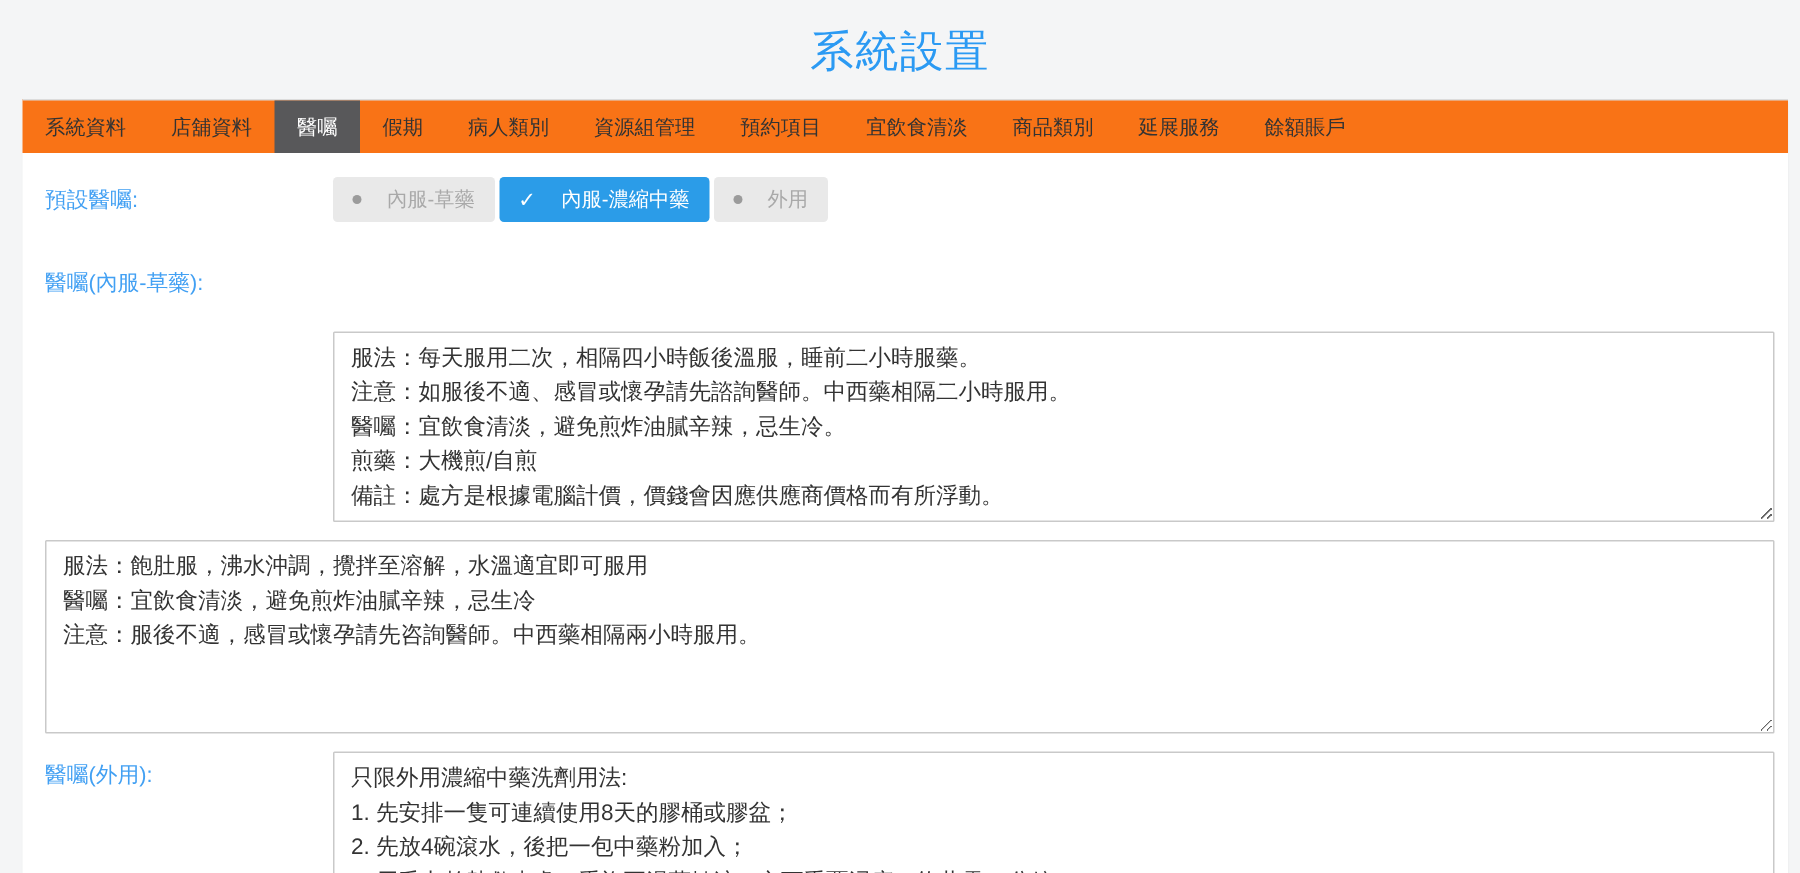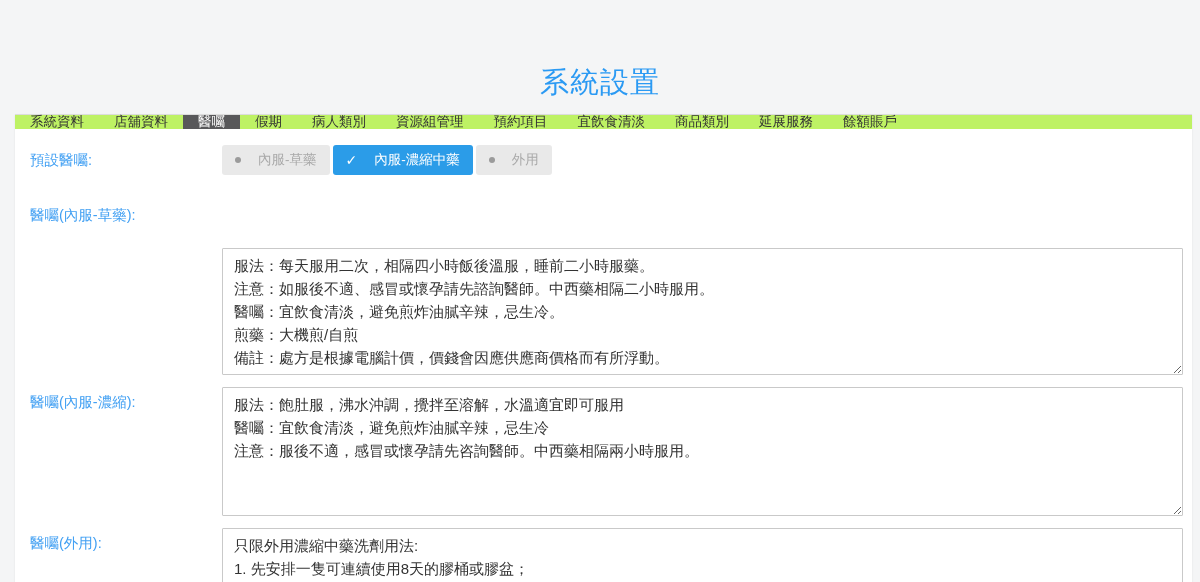--- a/index.html
+++ b/index.html
@@ -7,41 +7,40 @@
   body {
     font-family: "Liberation Sans", "DejaVu Sans", sans-serif;
     background: #f4f5f6;
     color: #333;
   }
   .header {
     height: 66px;
     display: flex;
     align-items: center;
     justify-content: center;
-    margin-top: 48px;
   }
   .page-title {
     color: #2b9af3;
     font-size: 29px;
     font-weight: 500;
     letter-spacing: 1px;
     padding-top: 4px;
   }
   .container {
     margin: 0 8px 0 15px;
     background: #fff;
     min-height: 516px;
     box-shadow: 0 1px 2px rgba(0,0,0,0.08);
   }
   .tabbar {
     display: flex;
     align-items: stretch;
-    background: #bef264;
+    background: #f97316;
     border-top: 1px solid #dcdcdc;
-    height: 15px;
+    height: 36px;
   }
   .tab {
     display: flex;
     align-items: center;
     padding: 0 15px;
     font-size: 13.5px;
     font-weight: 500;
     color: #333;
     cursor: pointer;
     white-space: nowrap;
@@ -162,21 +161,20 @@
       <div class="row">
         <div class="row-label">醫囑(內服-草藥):</div>
         <textarea id="ta-herbal" class="field" spellcheck="false" style="">服法：每天服用二次，相隔四小時飯後溫服，睡前二小時服藥。
 注意：如服後不適、感冒或懷孕請先諮詢醫師。中西藥相隔二小時服用。
 醫囑：宜飲食清淡，避免煎炸油膩辛辣，忌生冷。
 煎藥：大機煎/自煎
 備註：處方是根據電腦計價，價錢會因應供應商價格而有所浮動。</textarea>
       </div>
 
       <div class="row">
-        <div class="row-label">醫囑(內服-濃縮):</div>
         <textarea id="ta-concentrated" class="field" spellcheck="false" style="">服法：飽肚服，沸水沖調，攪拌至溶解，水溫適宜即可服用
 醫囑：宜飲食清淡，避免煎炸油膩辛辣，忌生冷
 注意：服後不適，感冒或懷孕請先咨詢醫師。中西藥相隔兩小時服用。</textarea>
       </div>
 
       <div class="row">
         <div class="row-label">醫囑(外用):</div>
         <textarea id="ta-external" class="field" spellcheck="false" style="">只限外用濃縮中藥洗劑用法:
 1. 先安排一隻可連續使用8天的膠桶或膠盆；
 2. 先放4碗滾水，後把一包中藥粉加入；

